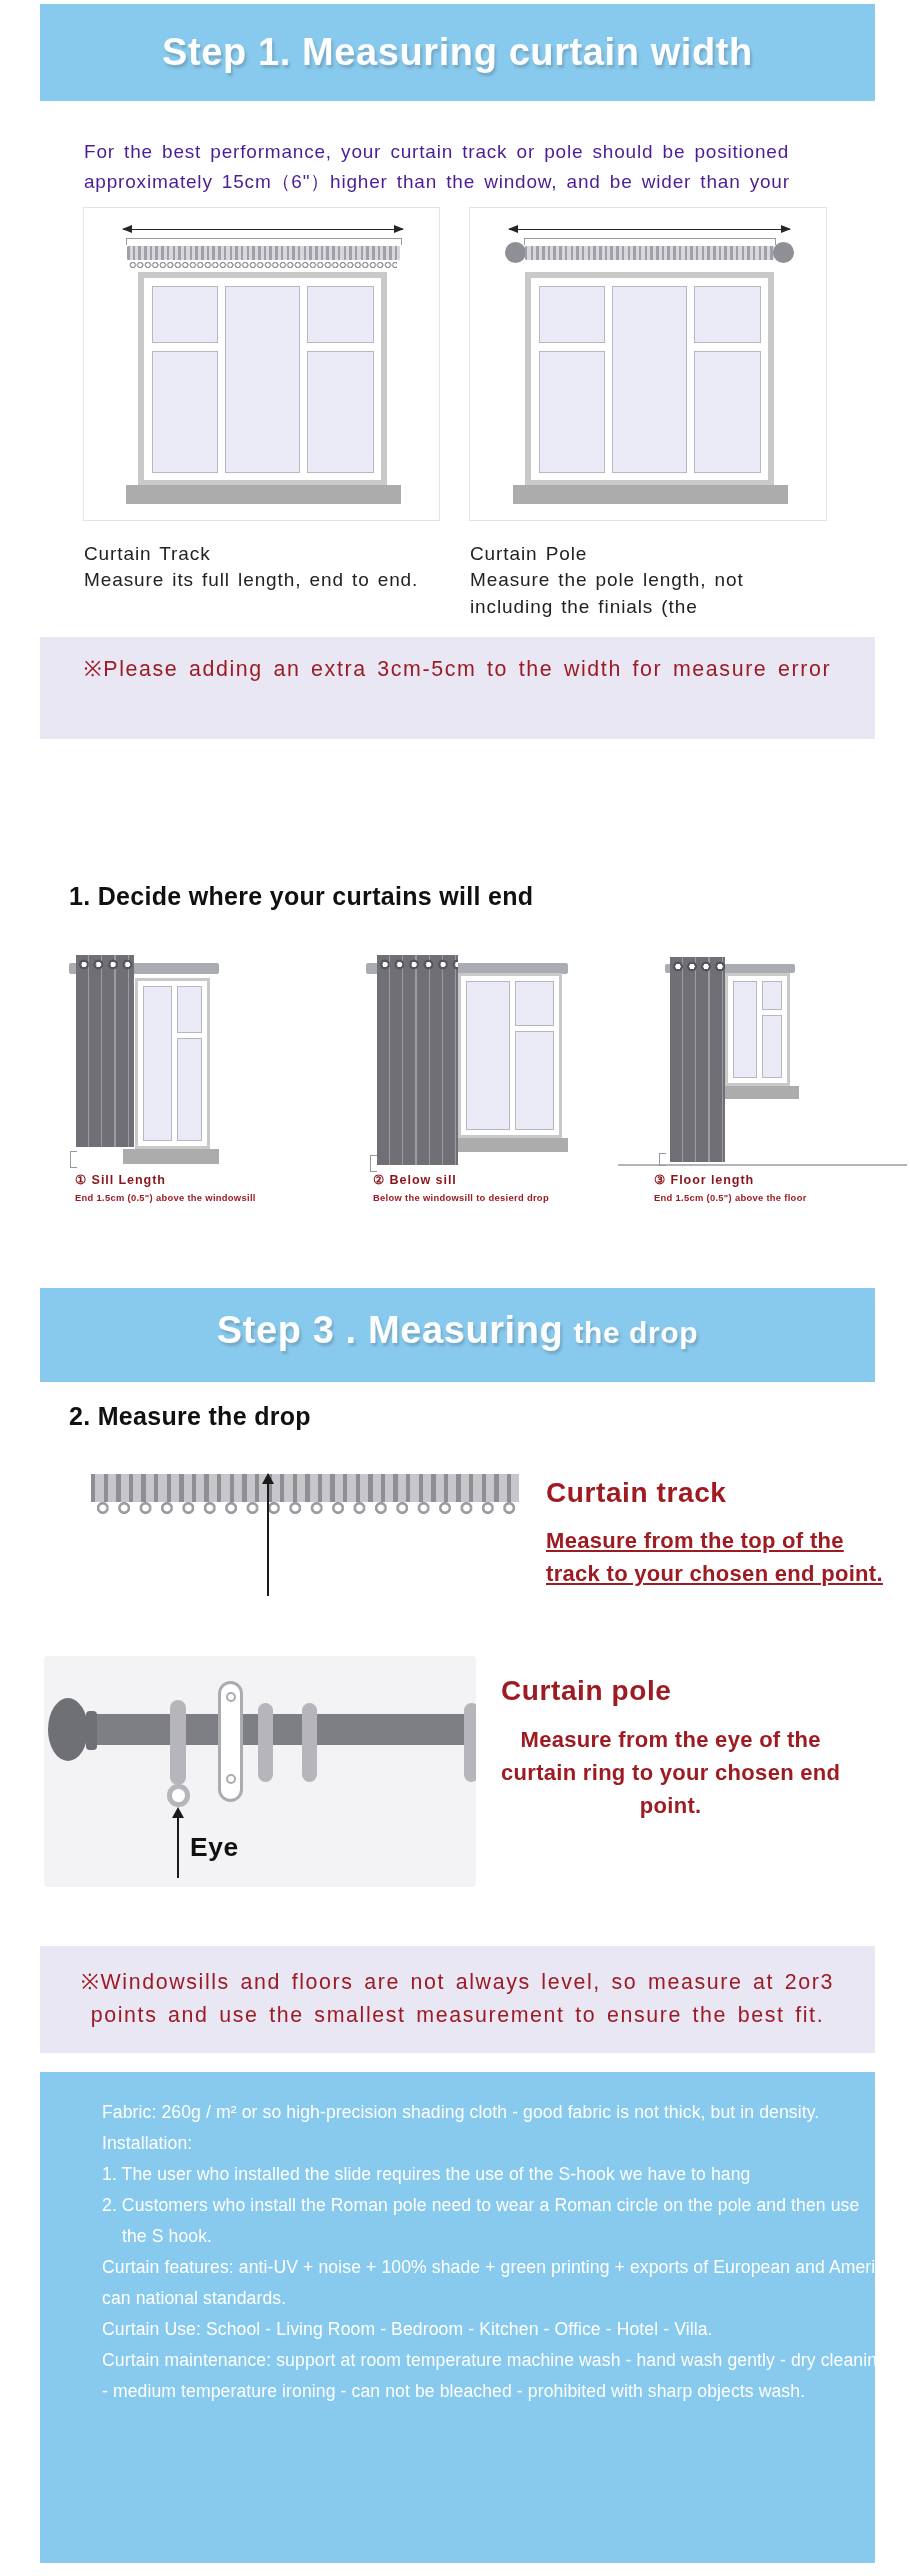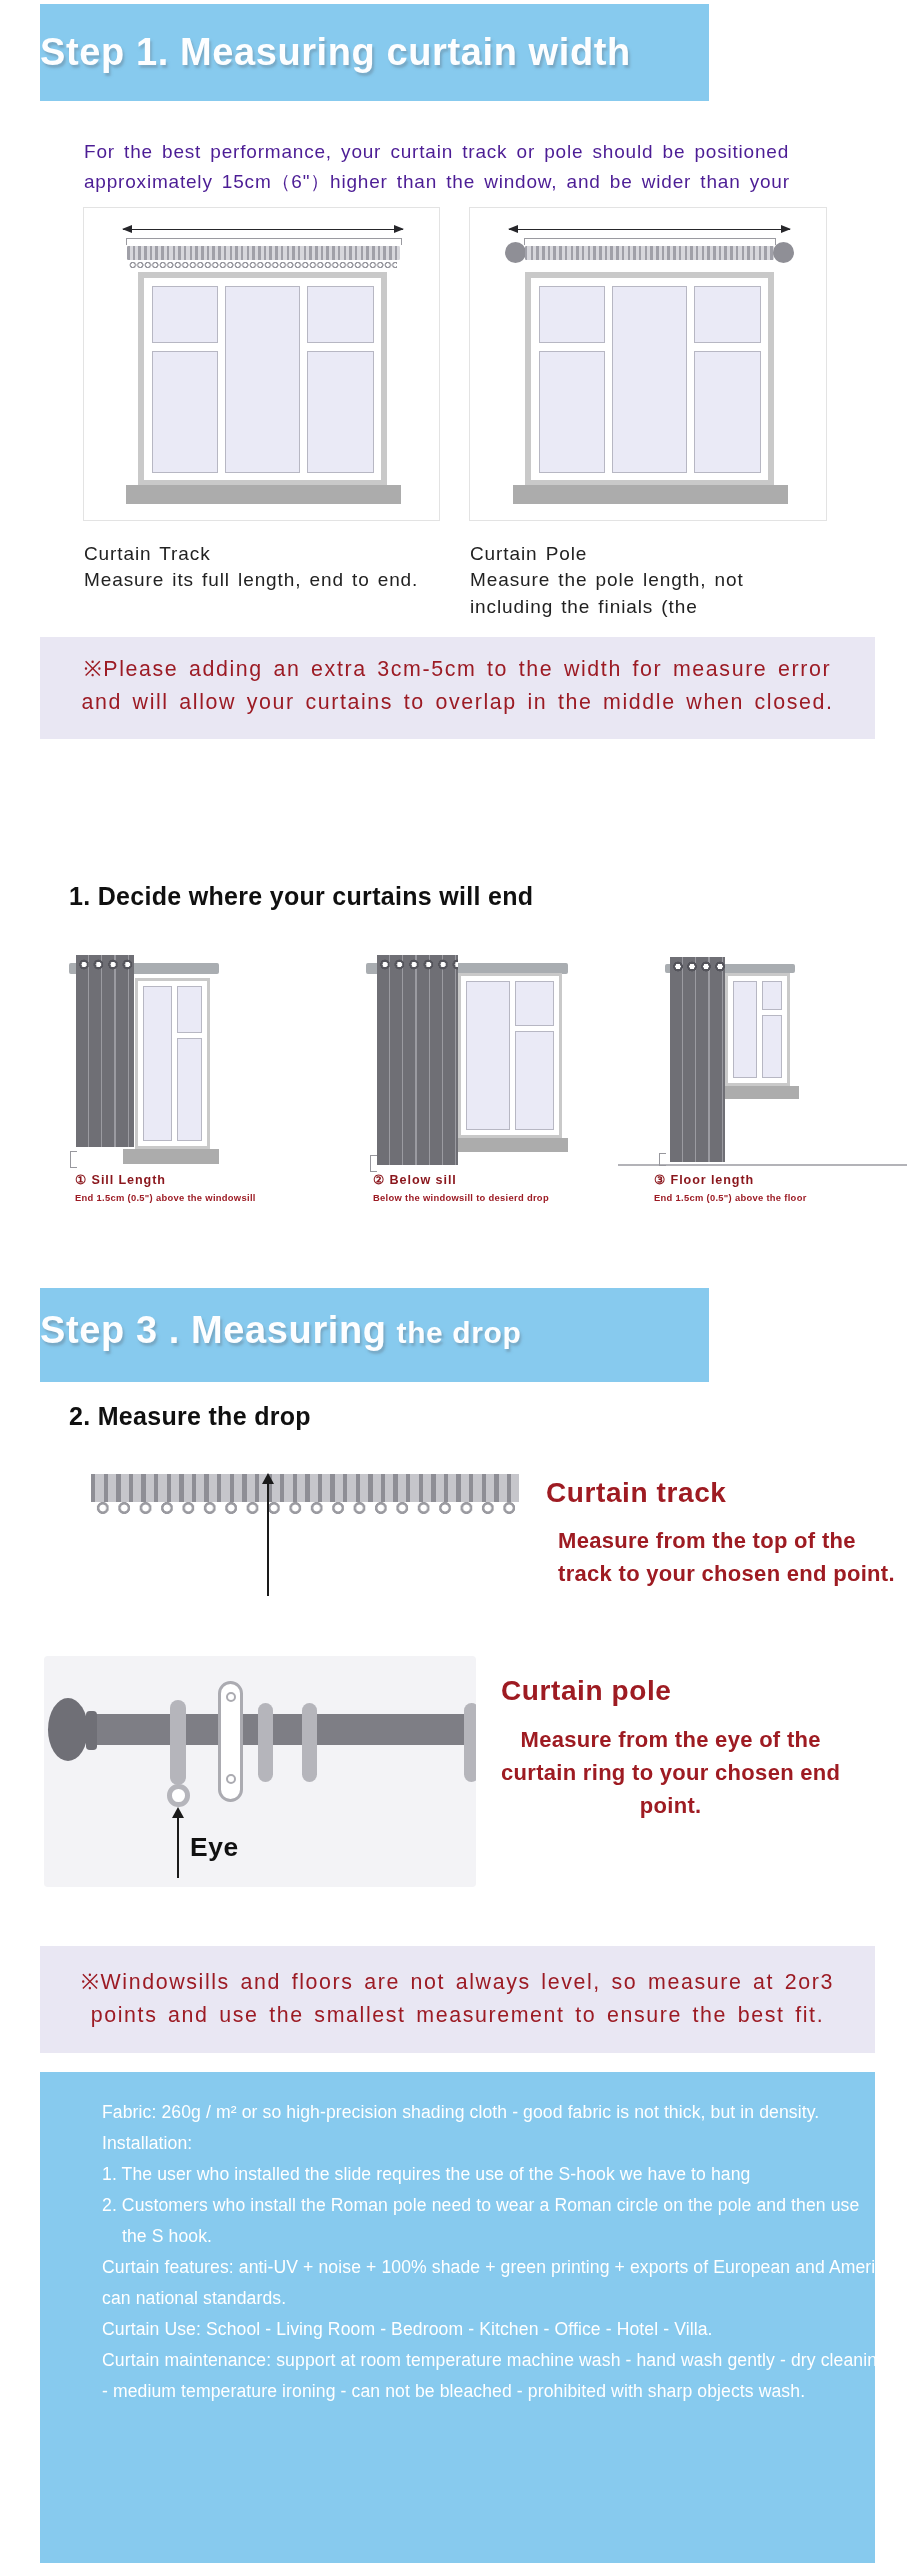--- a/index.html
+++ b/index.html
@@ -4,22 +4,22 @@
 <style>
   html,body { margin:0; padding:0; background:#ffffff; }
   .page {
     position:relative; width:910px; height:2576px; background:#ffffff;
     font-family:"Liberation Sans", sans-serif; overflow:hidden;
   }
   .abs { position:absolute; }
 
   
   .band {
-    left:40px; width:669px; background:#87CAEE; color:#FDFEFF;
-    font-weight:bold; letter-spacing:0.6px;
+    left:40px; width:835px; background:#87CAEE; color:#FDFEFF;
+    text-align:center; font-weight:bold; letter-spacing:0.6px;
     text-shadow:1.9px 2.5px 2.5px rgba(106,138,160,0.55);
   }
   .band-1 { top:3.8px;    height:97px; line-height:97px; font-size:38px; }
   .band-2 { top:767px; height:94px; line-height:94px; font-size:38px; }
   .band-3 { top:1288px; height:94px; line-height:84px; font-size:38px; }
   .band-3 .sub { font-size:30px; margin-left:10px; }
 
   
   .intro { left:84px; top:137px; width:774px; color:#4c1d95;
            font-size:19px; line-height:30px; letter-spacing:0.8px; word-spacing:3.1px; }
@@ -179,21 +179,20 @@
     <div>Measure its full length, end to end.</div>
   </div>
   <div class="abs caption" style="left:470px; top:541px;">
     <div>Curtain Pole</div>
     <div>Measure the pole length, not</div>
     <div>including the finials (the</div>
   </div>
 
   <div class="abs note note-1">
     <div>※Please adding an extra 3cm-5cm to the width for measure error</div>
-    <div>and will allow your curtains to overlap in the middle when closed.</div>
   </div>
 
   <div class="abs subtitle" style="left:69px; top:882px;">1. Decide where your curtains will end</div>
 
   <div class="abs mini-pole" style="left:69px; top:963px; width:150px; height:10.7px;"></div>
   <div class="abs mini-window" style="left:135px; top:978px; width:75px; height:171px;">
     <div class="mw-col tall">
         <div class="pane full"></div>
       </div>
     <div class="mw-col split">
@@ -249,21 +248,21 @@
   <div class="abs band band-3">
     <span>Step 3 . Measuring</span><span class="sub">the drop</span>
   </div>
   <div class="abs subtitle" style="left:69px; top:1402px;">2. Measure the drop</div>
 
   <div class="abs track3" style="left:91px; top:1474px; width:428px; height:28px;"></div>
   <div class="abs hook3" style="left:94px; top:1501px; width:425px; height:15px;"></div>
   <div class="abs varrow-head" style="left:262px; top:1473px;"></div>
   <div class="abs varrow-line" style="left:267px; top:1484px; width:1.9px; height:112px;"></div>
   <div class="abs red-h" style="left:546px; top:1477px;">Curtain track</div>
-  <div class="abs red-p" style="left:558px; top:1524px;">
+  <div class="abs red-p" style="left:546px; top:1524px;text-decoration:underline;">
     <div>Measure from the top of the</div>
     <div>track to your chosen end point.</div>
   </div>
 
   <div class="abs polebox">
     <div class="abs pole3" style="left:50px; top:58px; width:382px; height:31px;"></div>
     <div class="abs finial3" style="left:3.8px; top:42px; width:40px; height:63px;"></div>
     <div class="abs neck3" style="left:42px; top:55px; width:11.3px; height:39px;"></div>
     <div class="abs ring3d" style="left:126px; top:44px; width:16.4px; height:85px;"></div>
     <div class="abs eye-ring" style="left:123px; top:128px; width:22.6px; height:22.6px;"></div>

